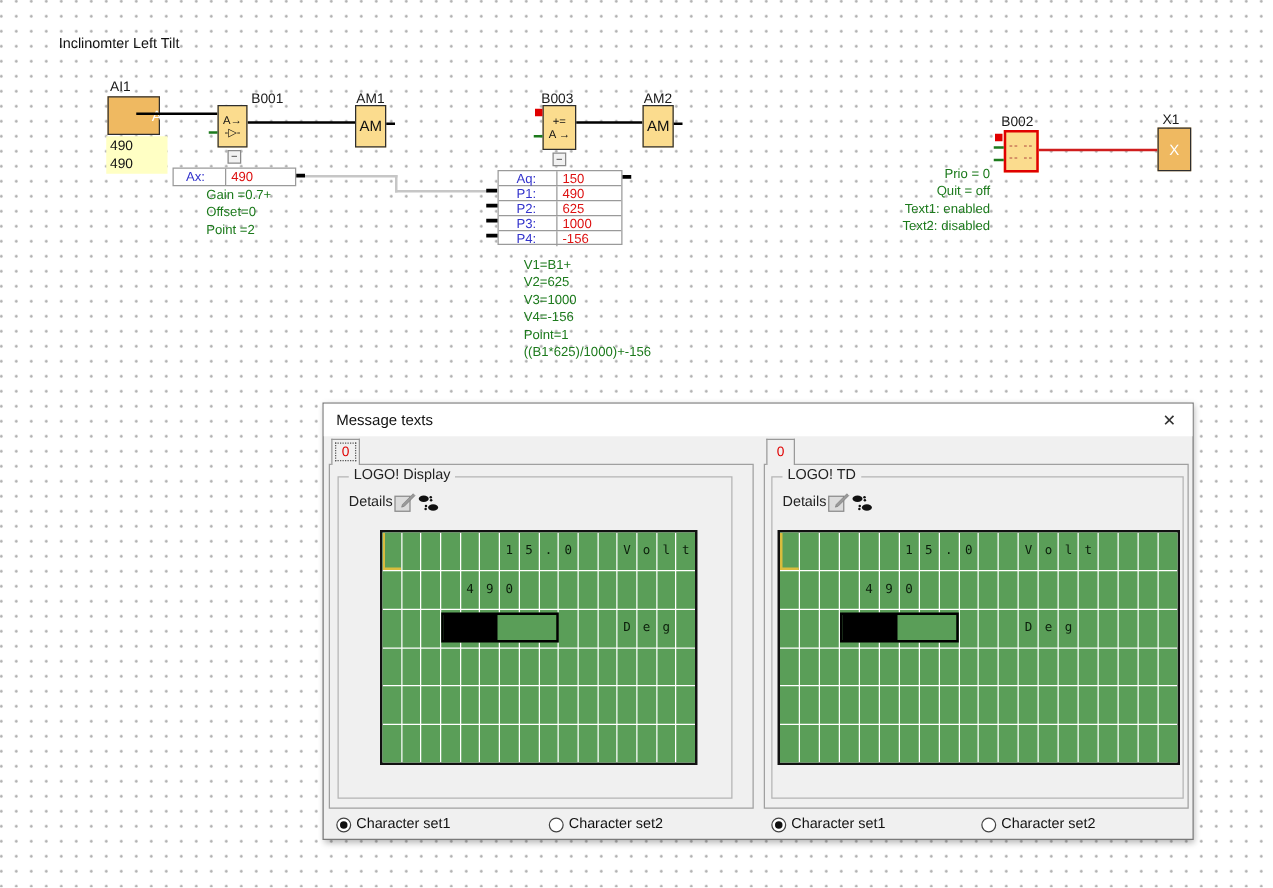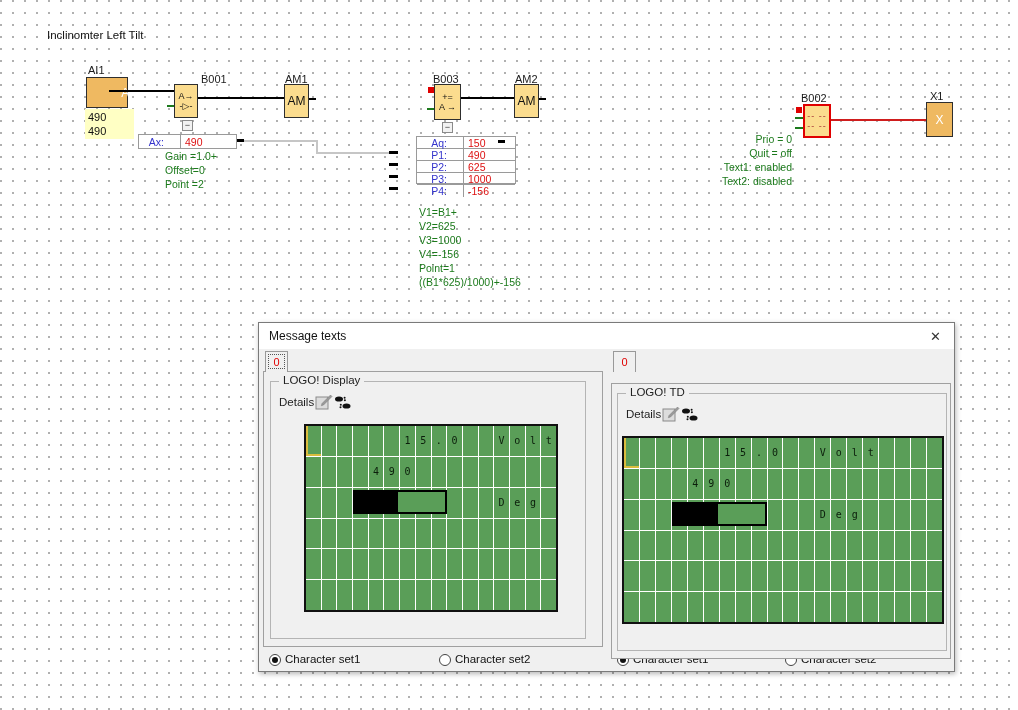--- a/index.html
+++ b/index.html
@@ -121,42 +121,42 @@
     <span class="pval">490</span>
   </div>
   <div class="abs tick" style="left:237px;top:139px;width:7px;height:3px;"></div>
 
   <div class="abs wire-gray" style="left:244px;top:140px;width:74px;height:2px;"></div>
   <div class="abs wire-gray" style="left:316px;top:140px;width:2px;height:14px;"></div>
   <div class="abs wire-gray" style="left:316px;top:152px;width:74px;height:2px;"></div>
   <div class="abs tick" style="left:389px;top:151px;width:9px;height:3px;"></div>
 
   <div class="abs" style="left:165px;top:149px;">
-      <div class="note">Gain =1.0+</div>
+      <div class="note">Gain =0.7+</div>
       <div class="note">Offset=0</div>
       <div class="note">Point =2</div>
     </div>
 
   <div class="abs block-label" style="left:433px;top:73px;">B003</div>
   <div class="abs fblock" style="left:434px;top:84px;width:27px;height:36px;">
     <span>+=</span>
     <span>A →</span>
   </div>
   <div class="abs redsq" style="left:428px;top:87px;"></div>
   <div class="abs stub-green" style="left:427px;top:108px;width:7px;height:2px;"></div>
   <div class="abs collapse-btn" style="left:442px;top:122px;"><span>−</span></div>
   <div class="abs wire" style="left:461px;top:97px;width:53px;height:2px;"></div>
 
   <div class="abs block-label" style="left:515px;top:73px;">AM2</div>
   <div class="abs fblock" style="left:514px;top:84px;width:25px;height:34px;">
     <span class="amtext">AM</span>
   </div>
   <div class="abs wire" style="left:539px;top:98px;width:7px;height:2px;"></div>
 
-  <div class="abs ptable" style="left:398px;top:136px;width:100px;height:48px;margin-left:18px;">
+  <div class="abs ptable" style="left:398px;top:136px;width:100px;height:60px;">
       <div class="prow">
         <span class="pname">Aq:</span>
         <span class="pval">150</span>
       </div>
       <div class="prow">
         <span class="pname">P1:</span>
         <span class="pval">490</span>
       </div>
       <div class="prow">
         <span class="pname">P2:</span>
@@ -335,21 +335,21 @@
             <div class="lcd-cell"></div>
             <div class="lcd-cell"></div>
             <div class="lcd-cell"></div>
             <div class="lcd-bar" style="left: 18.75%; width: 37.5%; top: calc(33.3333% + 3px); height: calc(16.6667% - 7px);">
               <div class="lcd-bar-fill" style="width: 48%;"></div>
             </div>
           </div>
       </div>
     </div>
 
-    <div class="pane" style="left:352px;top:48px;width:340px;height:276px;margin-top:12px;">
+    <div class="pane" style="left:352px;top:48px;width:340px;height:276px;">
       <div class="groupbox" style="left:5px;top:9px;width:330px;height:258px;">
         <span class="grouplegend">LOGO! TD</span>
         <div class="details-row" style="left:8px;top:12px;">
           <span class="details-label">Details</span>
           <svg width="18" height="16" viewBox="0 0 18 16">
             <rect x="1" y="3" width="12" height="12" fill="#dcdcdc" stroke="#8a8a8a"></rect>
             <path d="M15.5 1 L17 2.5 L8.5 11 L6.3 11.7 L7 9.5 Z" fill="#9a9a9a" stroke="#777" stroke-width="0.5"></path>
           </svg>
           <svg width="18" height="15" viewBox="0 0 18 15">
             <ellipse cx="5" cy="4" rx="4" ry="2.6" fill="#111"></ellipse>

